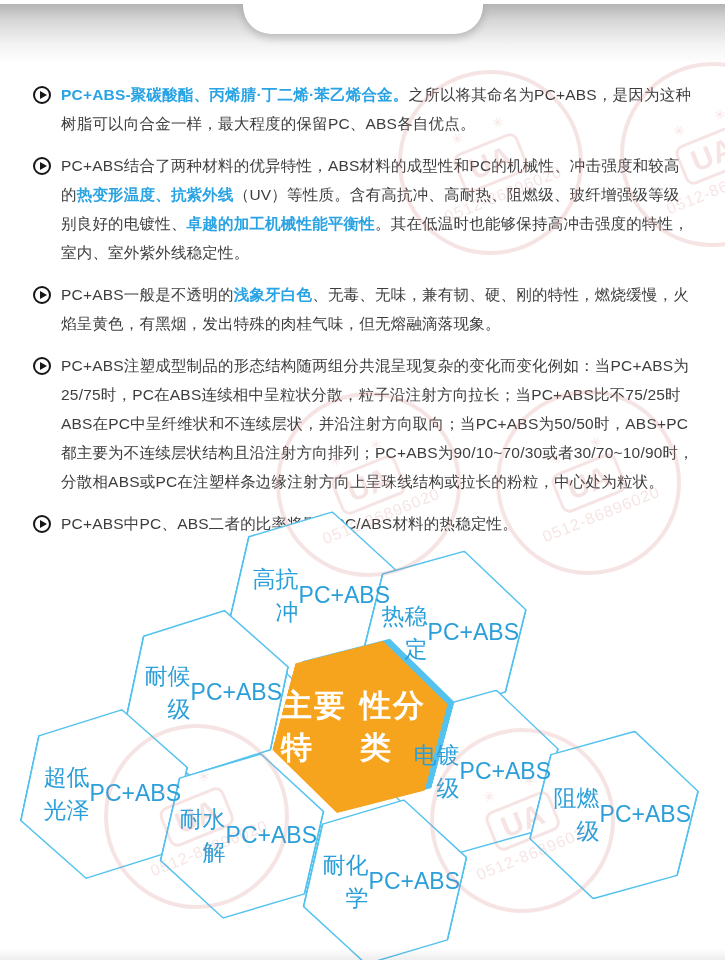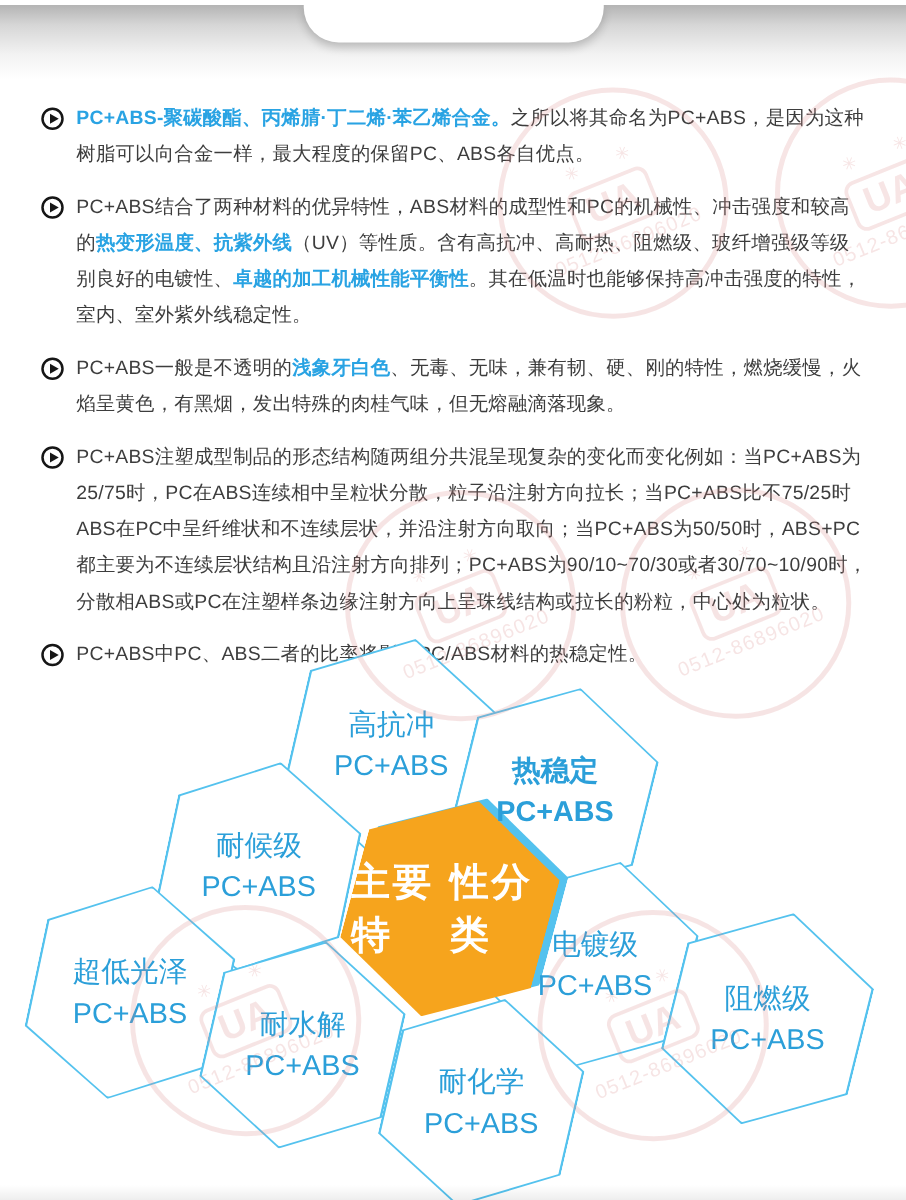--- a/index.html
+++ b/index.html
@@ -45,21 +45,21 @@
     clip-path:polygon(50% 0,100% 25%,100% 75%,50% 100%,0 75%,0 25%);
     background:#54c2ee;
   }
   .hexshape::after {
     content:""; position:absolute; inset:1.6px;
     clip-path:polygon(50% 0,100% 25%,100% 75%,50% 100%,0 75%,0 25%);
     background:#ffffff;
   }
   .hexlabel {
     position:absolute; inset:0; z-index:2;
-    display:flex; flex-direction:column; align-items:center; justify-content:center;
+    display:flex; flex-direction:row; align-items:center; justify-content:center;
     text-align:right; color:#2b9fd9; font-size:23px; line-height:1.45;
   }
   .center-shadow {
     position:absolute; inset:0;
     clip-path:polygon(50% 0,100% 25%,100% 75%,50% 100%,0 75%,0 25%);
     background:#54c2ee;
   }
   .center-shape {
     position:absolute; inset:0;
     clip-path:polygon(50% 0,100% 25%,100% 75%,50% 100%,0 75%,0 25%);
@@ -134,21 +134,21 @@
 
   <div class="cluster">
 
     <div class="hexwrap" style="left: 236px; top: 505px; width: 154px; height: 174px;">
         <div class="hexshape" style="transform: rotate(13deg);"></div>
         <div class="hexlabel">
           <div>高抗冲</div>
           <div>PC+ABS</div>
         </div>
       </div>
-      <div class="hexwrap" style="left: 369px; top: 544px; width: 150px; height: 170px; font-weight: bold;">
+      <div class="hexwrap" style="left: 369px; top: 544px; width: 150px; height: 170px;">
         <div class="hexshape" style="transform: rotate(14deg);"></div>
         <div class="hexlabel">
           <div>热稳定</div>
           <div>PC+ABS</div>
         </div>
       </div>
       <div class="hexwrap" style="left: 132px; top: 604px; width: 150px; height: 170px;">
         <div class="hexshape" style="transform: rotate(12deg);"></div>
         <div class="hexlabel">
           <div>耐候级</div>

